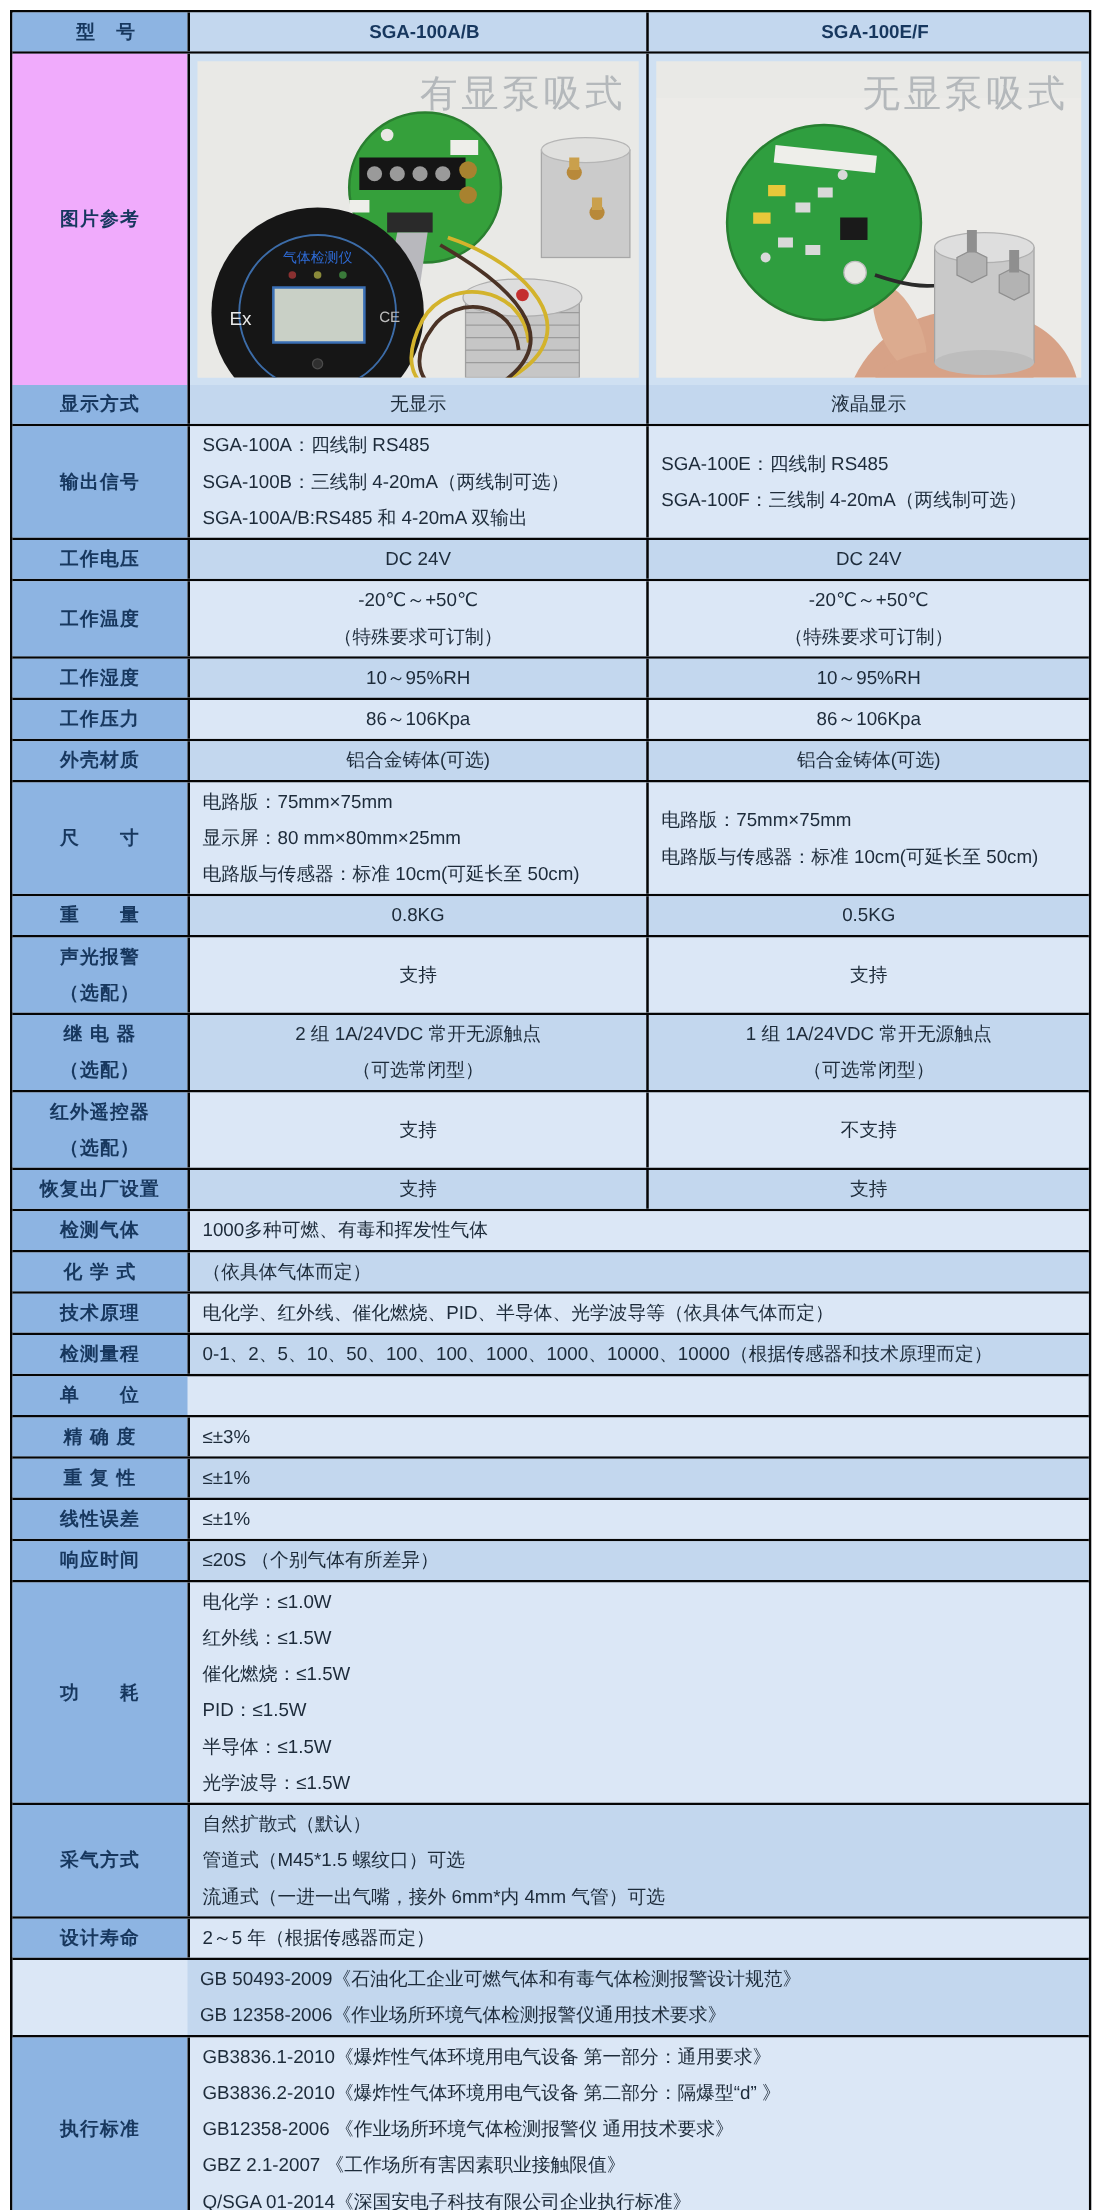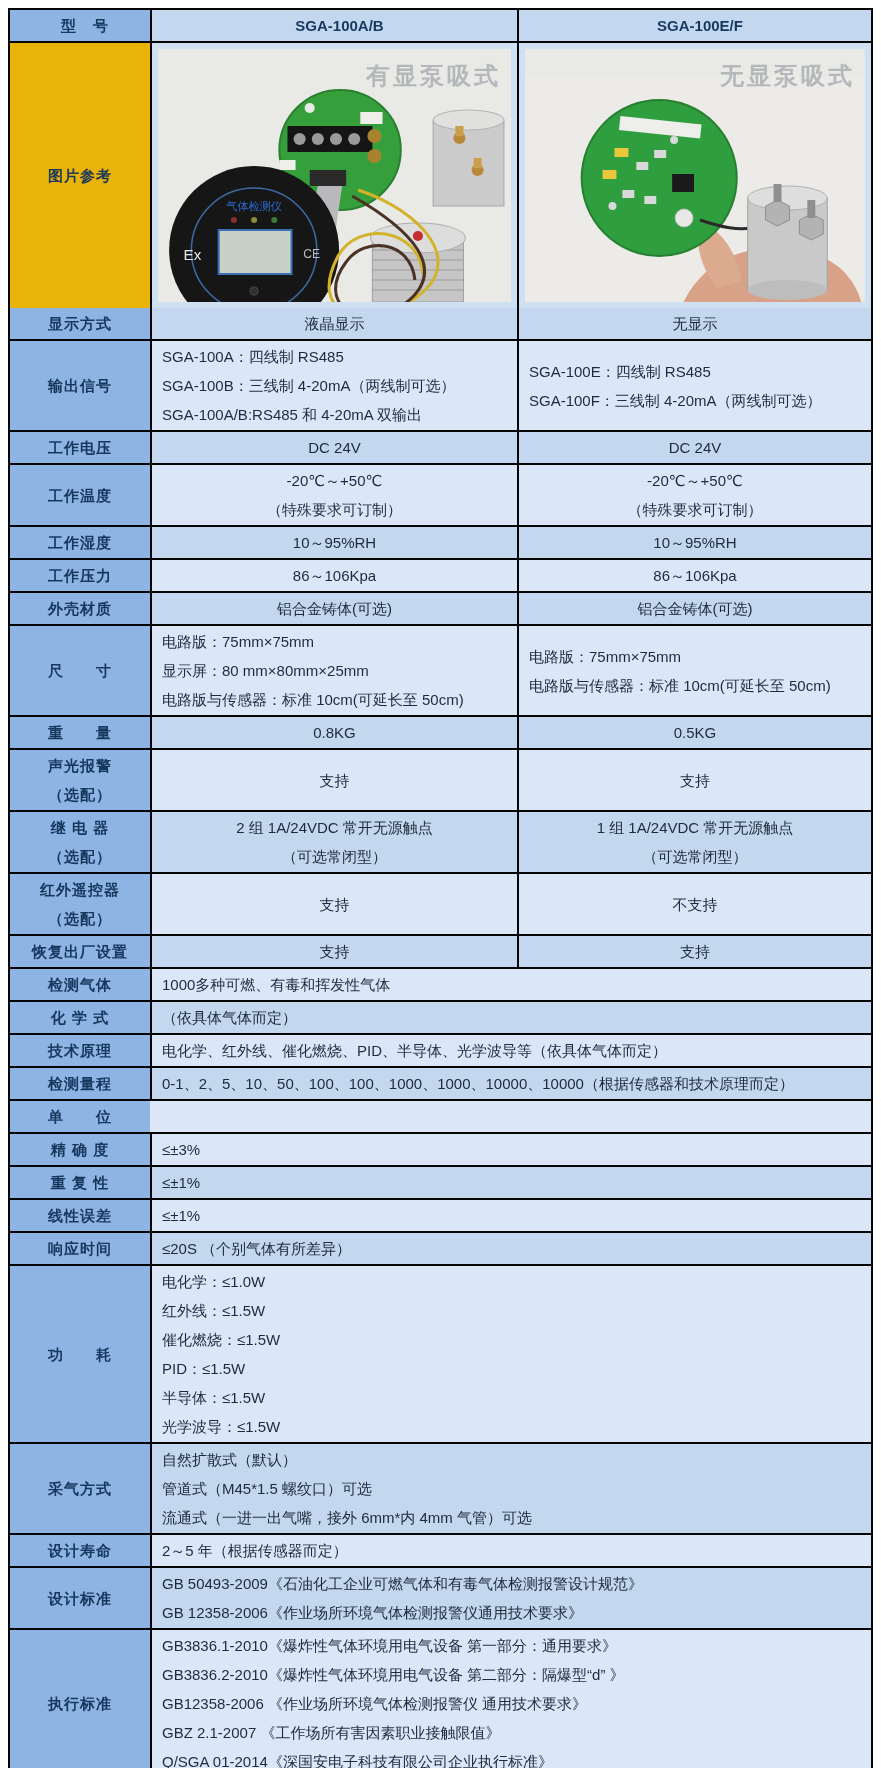--- a/index.html
+++ b/index.html
@@ -14,25 +14,25 @@
   .label{background:#8db4e2;color:#17375e;font-weight:700;letter-spacing:1px;}
   .val{color:#1d2b3a;}
   .row-a .val{background:#c3d7ee;}
   .row-b .val{background:#dbe7f6;}
   .left{justify-content:flex-start;text-align:left;padding-left:10px;}
   .row-full .val{grid-column:2/4;}
   .row-header .cell{font-weight:700;color:#17375e;padding-left:16px;}
   .row-header .val{background:#c3d7ee;}
   
   .row-images{height:265px;}
-  .row-images .label{background:#eab308;}
+  .row-images .label{background:#f0abfc;}
   .photo-cell{padding:6px;background:#cfe0f2;align-items:stretch;}
   .photo{position:relative;width:100%;height:100%;overflow:hidden;background:#e9e9e6;}
   .photo svg{width:100%;height:100%;display:block;}
-  .watermark{position:absolute;top:12px;right:10px;font-size:24px;color:#b4b8bb;letter-spacing:3px;font-weight:700;}
+  .watermark{position:absolute;top:12px;right:10px;font-size:30px;color:#b4b8bb;letter-spacing:3px;font-weight:400;}
 </style>
 </head>
 <body>
 
 <div class="page">
   <div class="tbl">
 
     <div class="row row-header">
       <div class="cell label">型　号</div>
       <div class="cell val">SGA-100A/B</div>
@@ -143,22 +143,22 @@
             </g>
           </svg>
           <span class="watermark">无显泵吸式</span>
         </div>
       </div>
     </div>
 
     <div>
   <div class="row row-a">
     <div class="cell label">显示方式</div>
+    <div class="cell val">无显示</div>
     <div class="cell val">液晶显示</div>
-    <div class="cell val">无显示</div>
   </div>
 
   <div class="row row-b">
     <div class="cell label">输出信号</div>
     <div class="cell val left">SGA-100A：四线制 RS485
 SGA-100B：三线制 4-20mA（两线制可选）
 SGA-100A/B:RS485 和 4-20mA 双输出</div>
     <div class="cell val left">SGA-100E：四线制 RS485
 SGA-100F：三线制 4-20mA（两线制可选）</div>
   </div>
@@ -300,21 +300,20 @@
 管道式（M45*1.5 螺纹口）可选
 流通式（一进一出气嘴，接外 6mm*内 4mm 气管）可选</div>
   </div>
 
   <div class="row row-full row-b">
     <div class="cell label">设计寿命</div>
     <div class="cell val left">2～5 年（根据传感器而定）</div>
   </div>
 
   <div class="row row-full row-a">
-    <div class="cell label">设计标准</div>
     <div class="cell val left">GB 50493-2009《石油化工企业可燃气体和有毒气体检测报警设计规范》
 GB 12358-2006《作业场所环境气体检测报警仪通用技术要求》</div>
   </div>
 
   <div class="row row-full row-b">
     <div class="cell label">执行标准</div>
     <div class="cell val left">GB3836.1-2010《爆炸性气体环境用电气设备 第一部分：通用要求》
 GB3836.2-2010《爆炸性气体环境用电气设备 第二部分：隔爆型“d” 》
 GB12358-2006 《作业场所环境气体检测报警仪 通用技术要求》
 GBZ 2.1-2007 《工作场所有害因素职业接触限值》

